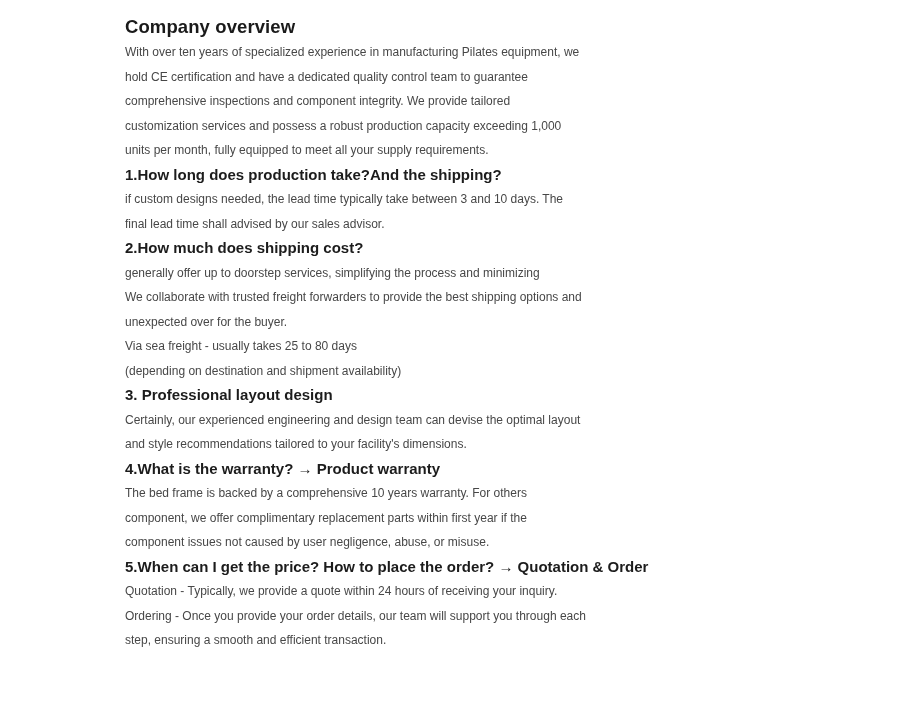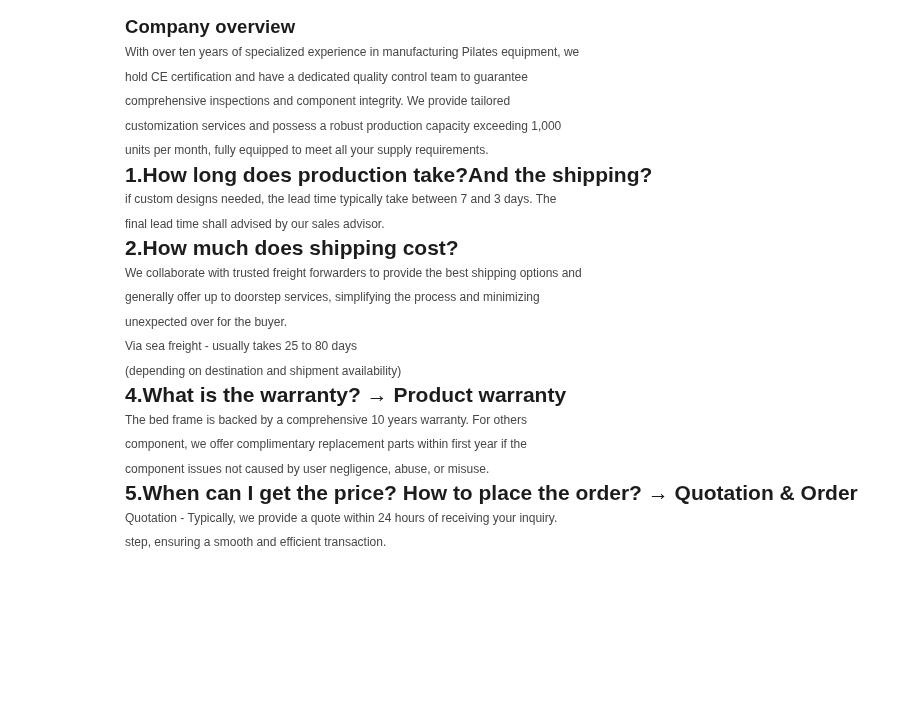--- a/index.html
+++ b/index.html
@@ -26,21 +26,21 @@
     letter-spacing: 0.1px;
   }
   .text-line {
     font-size: 12px;
     line-height: 24.5px;
     color: #474747;
     white-space: nowrap;
   }
   .faq-item:first-of-type { margin-top: 16px; }
   .faq-question {
-    font-size: 21px;
+    font-size: 15px;
     line-height: 24.5px;
     font-weight: 700;
     color: #1c1c1c;
     white-space: nowrap;
   }
 </style>
 </head>
 <body>
 
 <div class="page">
@@ -51,41 +51,47 @@
     <div class="intro">
       <div class="text-line">With over ten years of specialized experience in manufacturing Pilates equipment, we</div>
       <div class="text-line">hold CE certification and have a dedicated quality control team to guarantee</div>
       <div class="text-line">comprehensive inspections and component integrity. We provide tailored</div>
       <div class="text-line">customization services and possess a robust production capacity exceeding 1,000</div>
       <div class="text-line">units per month, fully equipped to meet all your supply requirements.</div>
     </div>
 
     <div class="faq-item">
       <div class="faq-question">1.How long does production take?And the shipping?</div>
-      <div class="text-line">if custom designs needed, the lead time typically take between 7 and 3 days. The</div>
+      <div class="text-line">if custom designs needed, the lead time typically take between 3 and 10 days. The</div>
       <div class="text-line">final lead time shall advised by our sales advisor.</div>
     </div>
 
     <div class="faq-item">
       <div class="faq-question">2.How much does shipping cost?</div>
+      <div class="text-line">generally offer up to doorstep services, simplifying the process and minimizing</div>
       <div class="text-line">We collaborate with trusted freight forwarders to provide the best shipping options and</div>
-      <div class="text-line">generally offer up to doorstep services, simplifying the process and minimizing</div>
       <div class="text-line">unexpected over for the buyer.</div>
       <div class="text-line">Via sea freight - usually takes 25 to 80 days</div>
       <div class="text-line">(depending on destination and shipment availability)</div>
     </div>
 
+    <div class="faq-item">
+      <div class="faq-question">3. Professional layout design</div>
+      <div class="text-line">Certainly, our experienced engineering and design team can devise the optimal layout</div>
+      <div class="text-line">and style recommendations tailored to your facility's dimensions.</div>
+    </div>
 
     <div class="faq-item">
       <div class="faq-question">4.What is the warranty? → Product warranty</div>
       <div class="text-line">The bed frame is backed by a comprehensive 10 years warranty. For others</div>
       <div class="text-line">component, we offer complimentary replacement parts within first year if the</div>
       <div class="text-line">component issues not caused by user negligence, abuse, or misuse.</div>
     </div>
 
     <div class="faq-item">
       <div class="faq-question">5.When can I get the price? How to place the order? → Quotation &amp; Order</div>
       <div class="text-line">Quotation - Typically, we provide a quote within 24 hours of receiving your inquiry.</div>
+      <div class="text-line">Ordering - Once you provide your order details, our team will support you through each</div>
       <div class="text-line">step, ensuring a smooth and efficient transaction.</div>
     </div>
 
   </div>
 </div>
 
 </body></html>

